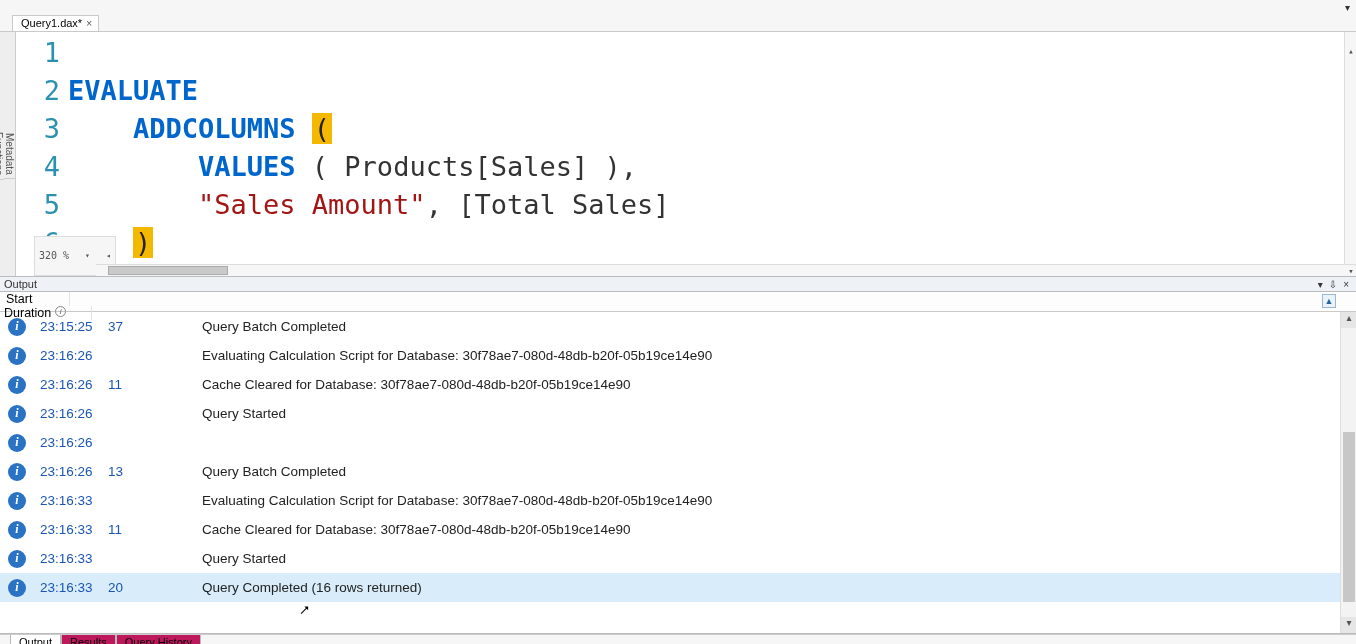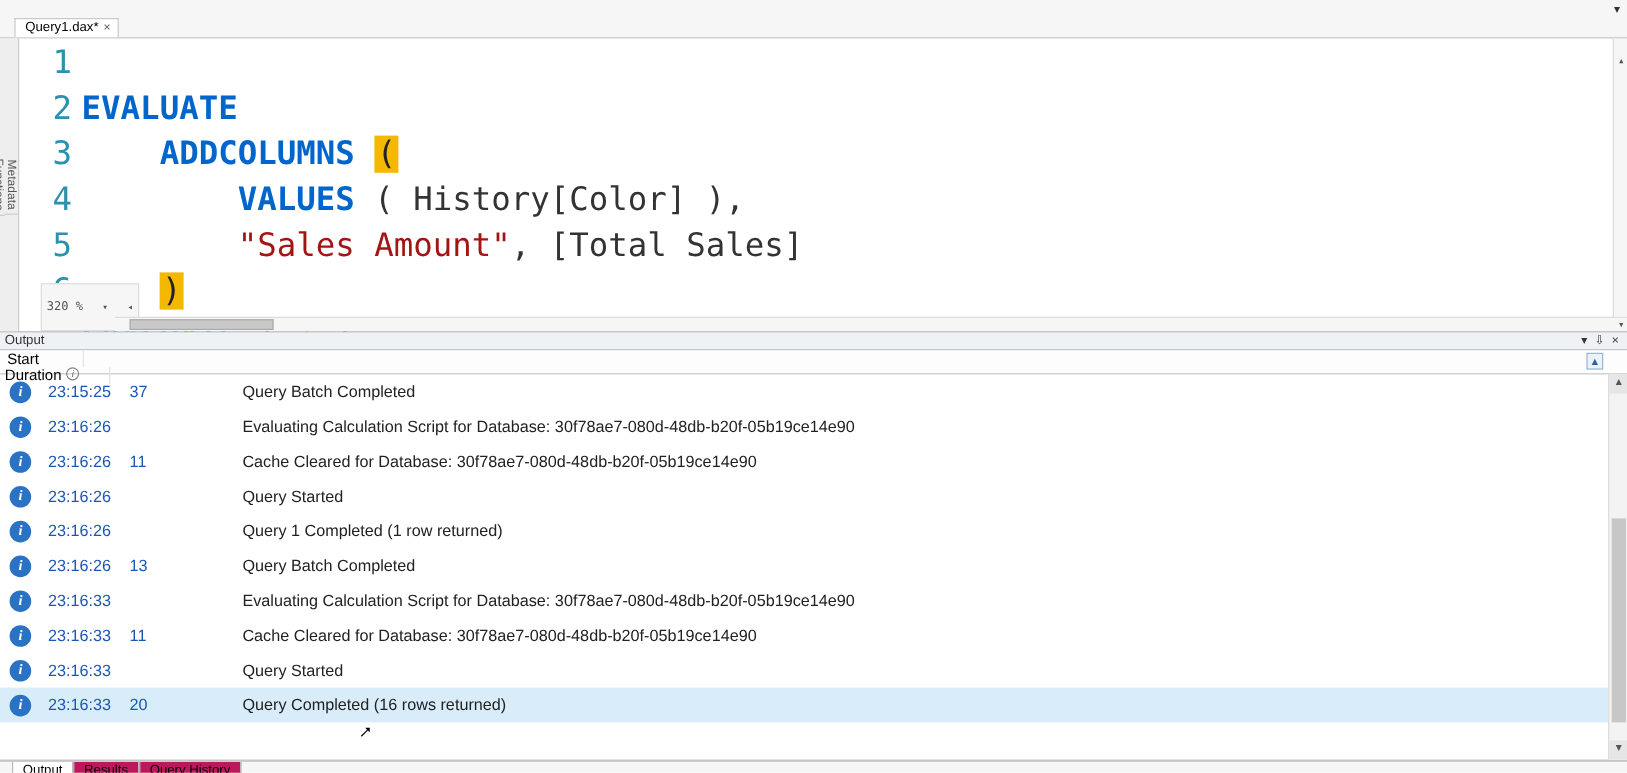--- a/index.html
+++ b/index.html
@@ -93,21 +93,21 @@
       <div>1</div>
       <div>2</div>
       <div>3</div>
       <div>4</div>
       <div>5</div>
       <div>6</div>
     </div>
     <div class="code">
 <span class="kw">EVALUATE</span>
 <span class="txt">    </span><span class="fn">ADDCOLUMNS</span><span class="txt"> </span><span class="paren-hl">(</span>
-<span class="txt">        </span><span class="fn">VALUES</span><span class="txt"> ( History[Color] ),</span>
+<span class="txt">        </span><span class="fn">VALUES</span><span class="txt"> ( Products[Sales] ),</span>
 <span class="txt">        </span><span class="str">"Sales Amount"</span><span class="txt">, [Total Sales]</span>
 <span class="txt">    </span><span class="paren-hl">)</span>
 <span class="kw">EVALUATE</span><span class="txt"> { </span><span class="num">1</span><span class="txt"> }</span>
     </div>
     <div class="zoom-bar">
       <span>320 %</span>
       <span style="font-size:8px;">▾</span>
       <span style="font-size:8px;">◂</span>
     </div>
     <div class="editor-scroll-h">
@@ -175,21 +175,20 @@
         <div class="c-start">23:16:26</div>
         <div class="c-dur"></div>
         <div class="c-text">Query Started</div>
       </div>
       <div class="row">
         <div class="c-icon">
           <span class="info-ico"></span>
         </div>
         <div class="c-start">23:16:26</div>
         <div class="c-dur"></div>
-        <div class="c-text">Query 1 Completed (1 row returned)</div>
       </div>
       <div class="row">
         <div class="c-icon">
           <span class="info-ico"></span>
         </div>
         <div class="c-start">23:16:26</div>
         <div class="c-dur">13</div>
         <div class="c-text">Query Batch Completed</div>
       </div>
       <div class="row">

